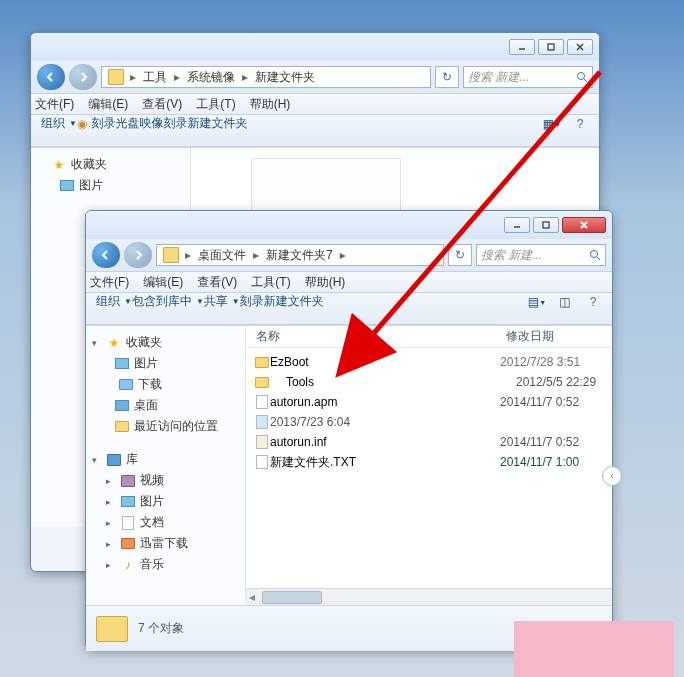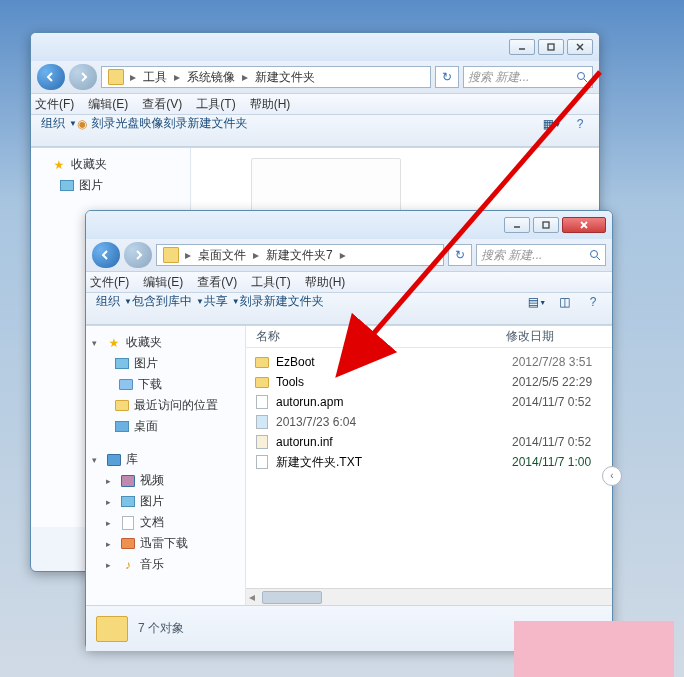--- a/index.html
+++ b/index.html
@@ -32,21 +32,21 @@
 .treeitem .exp{width:10px;color:#666;font-size:9px}
 .treeitem .ico{width:16px;height:16px;display:flex;align-items:center;justify-content:center}
 .star{color:#f5b301}
 .folder-ico{width:14px;height:11px;background:#f6d97a;border:1px solid #d4a83a;border-radius:1px}
 .pic-ico{width:14px;height:11px;background:#7dc3e8;border:1px solid #4a90b8}
 .lib-ico{width:14px;height:12px;background:#5aa0d8;border:1px solid #3a70a0;border-radius:1px}
 .content{flex:1;background:#fff;position:relative}
 .colheaders{height:22px;border-bottom:1px solid #e5e9ef;display:flex;align-items:center;color:#4a5a6a}
 .colheaders .col{padding:0 10px}
 .filelist{padding:4px 0}
-.filerow{display:flex;align-items:center;padding:2px 8px;gap:6px;height:20px}
+.filerow{display:flex;align-items:center;padding:2px 8px;height:20px}
 .filerow .fico{width:16px;height:16px;display:flex;align-items:center;justify-content:center}
 .file-ico{width:12px;height:14px;background:#fff;border:1px solid #b0b8c0}
 .statusbar{height:46px;background:linear-gradient(#f2f7fd,#e8eff8);border-top:1px solid #d0d7e0;display:flex;align-items:center;padding:0 10px;gap:10px;color:#4a5a6a}
 .bigfolder{width:32px;height:26px;background:#f6d97a;border:1px solid #d4a83a;border-radius:2px}
 .scrollbar-h{height:17px;background:#f0f0f0;border-top:1px solid #d8d8d8;display:flex;align-items:center}
 .scrollbar-h .thumb{width:60px;height:13px;background:#c8d4e0;border:1px solid #a8b8c8;border-radius:2px;margin-left:4px}
 .arrow-overlay{position:absolute;pointer-events:none;z-index:100}
 .pink-block{position:absolute;bottom:0;right:10px;width:160px;height:56px;background:#f5b8c8;z-index:50}
 .side-chevron{position:absolute;right:-10px;top:50%;width:20px;height:20px;background:#fff;border:1px solid #b0b8c0;border-radius:50%;display:flex;align-items:center;justify-content:center;font-size:10px;color:#666}
 </style>
@@ -241,29 +241,29 @@
           <span>图片</span>
         </div>
       <div class="treeitem" style="padding-left:32px">
           <span class="ico">
             <span class="folder-ico" style="background:#8dc5f0;border-color:#5a90c0"></span>
           </span>
           <span>下载</span>
         </div>
       <div class="treeitem" style="padding-left:28px">
           <span class="ico">
+            <span class="pic-ico" style="background:#6ab0e0"></span>
+          </span>
+          <span>桌面</span>
+        </div>
+      <div class="treeitem" style="padding-left:28px">
+          <span class="ico">
             <span class="folder-ico"></span>
           </span>
           <span>最近访问的位置</span>
-        </div>
-      <div class="treeitem" style="padding-left:28px">
-          <span class="ico">
-            <span class="pic-ico" style="background:#6ab0e0"></span>
-          </span>
-          <span>桌面</span>
         </div>
       <div style="height:12px"></div>
       <div class="treeitem">
           <span class="exp">▾</span>
           <span class="ico">
             <span class="lib-ico"></span>
           </span>
           <span>库</span>
         </div>
       <div class="treeitem" style="padding-left:20px">
@@ -310,21 +310,21 @@
             <span class="fico">
               <span class="folder-ico"></span>
             </span>
             <span style="width: 230px;">EzBoot</span>
             <span style="color: #737373;">2012/7/28 3:51</span>
           </div>
           <div class="filerow">
             <span class="fico">
               <span class="folder-ico"></span>
             </span>
-            <span style="width: 230px;">Tools</span>
+            <span style="width: 230px; margin-left: 16px;">Tools</span>
             <span style="color: rgb(85, 85, 85);">2012/5/5 22:29</span>
           </div>
           <div class="filerow">
             <span class="fico">
               <span class="file-ico"></span>
             </span>
             <span style="width: 230px;">autorun.apm</span>
             <span style="color: rgb(85, 85, 85);">2014/11/7 0:52</span>
           </div>
           <div class="filerow">

